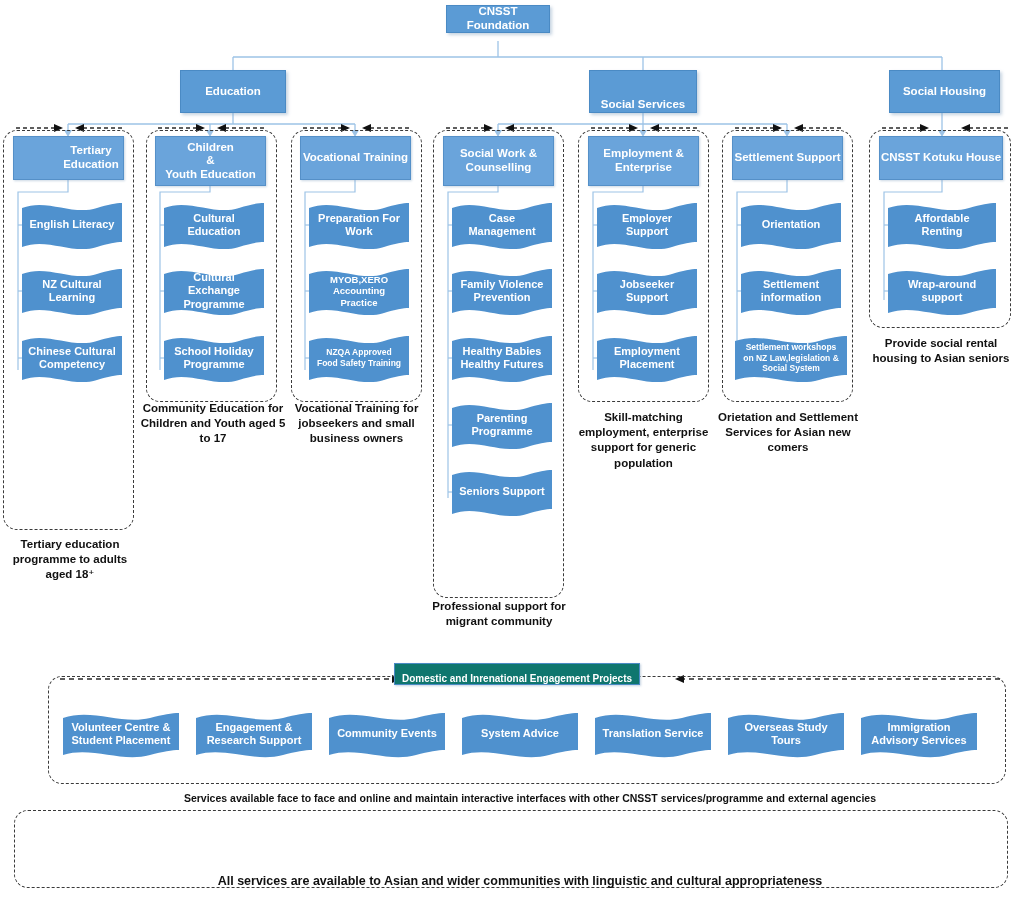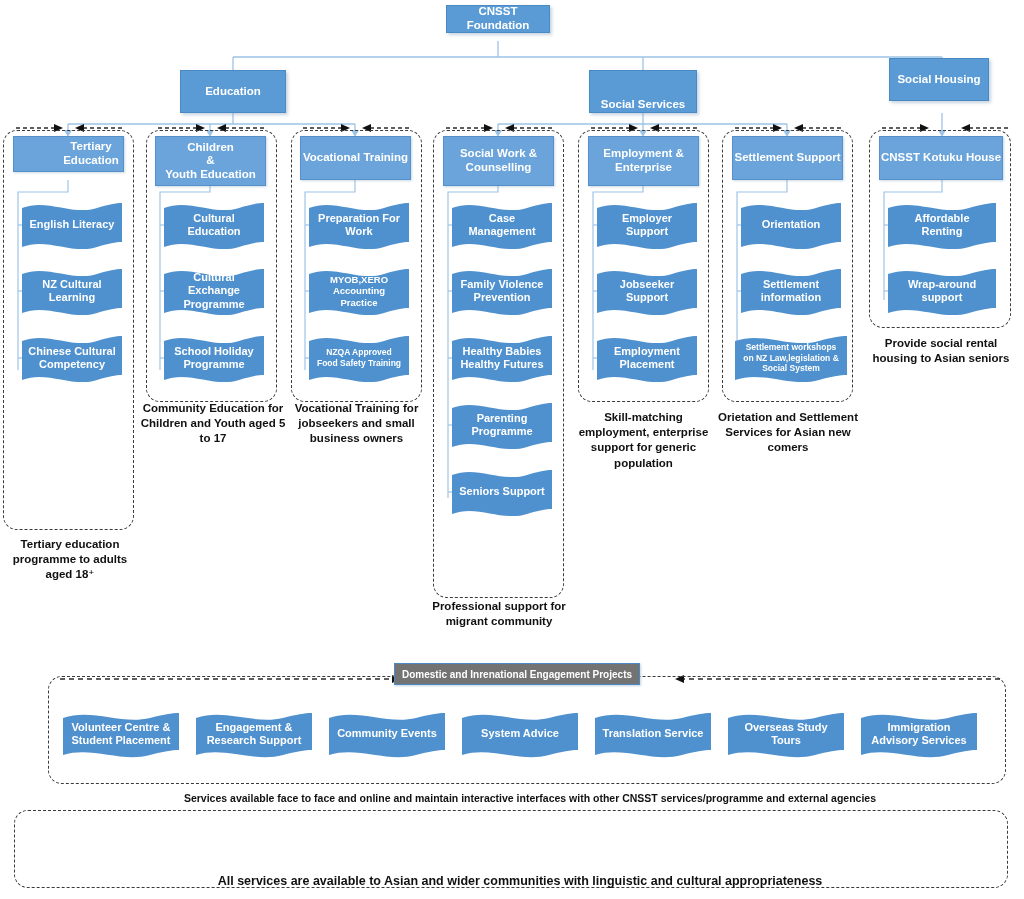--- a/index.html
+++ b/index.html
@@ -37,23 +37,23 @@
        border-radius:14px;background:transparent;}
 
   
   .cap{position:absolute;text-align:center;font-weight:bold;color:#111;
        font-size:11.5px;line-height:1.32;}
 
   .footline{position:absolute;text-align:center;font-weight:bold;color:#111;}
   .footline.a{font-size:10.5px;}
   .footline.b{font-size:12.5px;}
 
-  .banner-title{position:absolute;background:#737373;border:1px solid #4a8ac4;
+  .banner-title{position:absolute;background:#0f766e;border:1px solid #4a8ac4;
       box-shadow:1px 1px 2px rgba(130,160,190,.45);
-      display:flex;align-items:center;justify-content:center;
+      display:flex;align-items:flex-end;justify-content:center;
       color:#fff;font-weight:bold;font-size:10px;box-sizing:border-box;}
 </style>
 </head>
 <body>
 
 <div id="stage">
 
   <svg id="wires" viewBox="0 0 1024 899">
     <g stroke="#9dc3e6" stroke-width="1.3" fill="none">
 
@@ -197,33 +197,33 @@
   <div class="node rect root" style="left:446px;top:5px;width:104px;height:28px;">
     <span>CNSST Foundation</span>
   </div>
 
   <div class="node rect lvl2" style="left:180px;top:70px;width:106px;height:43px;">
     <span>Education</span>
   </div>
   <div class="node rect lvl2" style="left:589px;top:70px;width:108px;height:43px;align-items:flex-end;">
     <span>Social Services</span>
   </div>
-  <div class="node rect lvl2" style="left:889px;top:58px;width:100px;height:43px;">
+  <div class="node rect lvl2" style="left:889px;top:70px;width:111px;height:43px;">
     <span>Social Housing</span>
   </div>
 
   <div class="grp" style="left:3px;top:130px;width:131px;height:400px;"></div>
   <div class="grp" style="left:146px;top:130px;width:131px;height:272px;"></div>
   <div class="grp" style="left:291px;top:130px;width:131px;height:272px;"></div>
   <div class="grp" style="left:433px;top:130px;width:131px;height:468px;"></div>
   <div class="grp" style="left:578px;top:130px;width:131px;height:272px;"></div>
   <div class="grp" style="left:722px;top:130px;width:131px;height:272px;"></div>
   <div class="grp" style="left:869px;top:130px;width:142px;height:198px;"></div>
 
-  <div class="node rect head" style="left:13px;top:136px;width:111px;height:36px;padding-left:45px;">
+  <div class="node rect head" style="left:13px;top:136px;width:111px;height:44px;padding-left:45px;">
     <span>Tertiary Education</span>
   </div>
   <div class="node rect head" style="left:155px;top:136px;width:111px;height:50px;white-space:pre-line;">
     <span>Children
 &amp;
 Youth Education</span>
   </div>
   <div class="node rect head" style="left:300px;top:136px;width:111px;height:44px;">
     <span>Vocational Training</span>
   </div>

